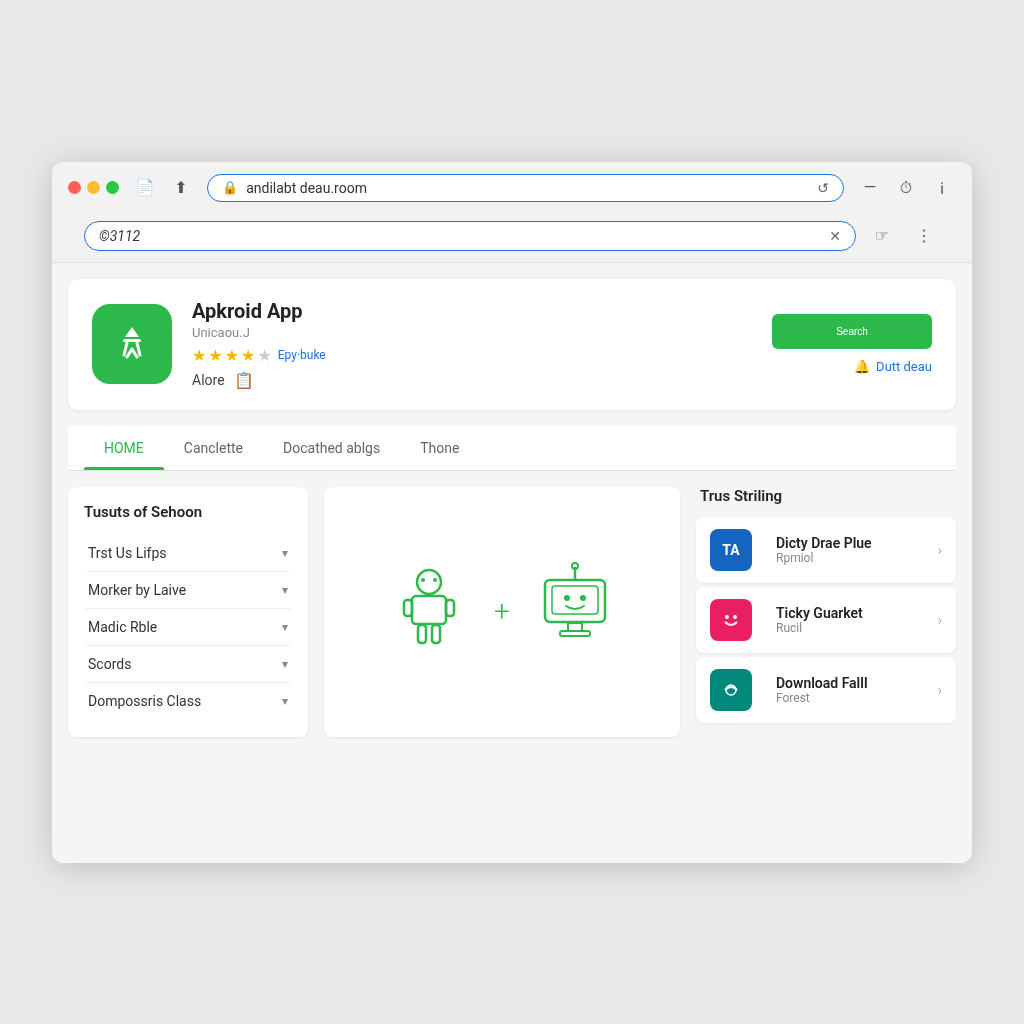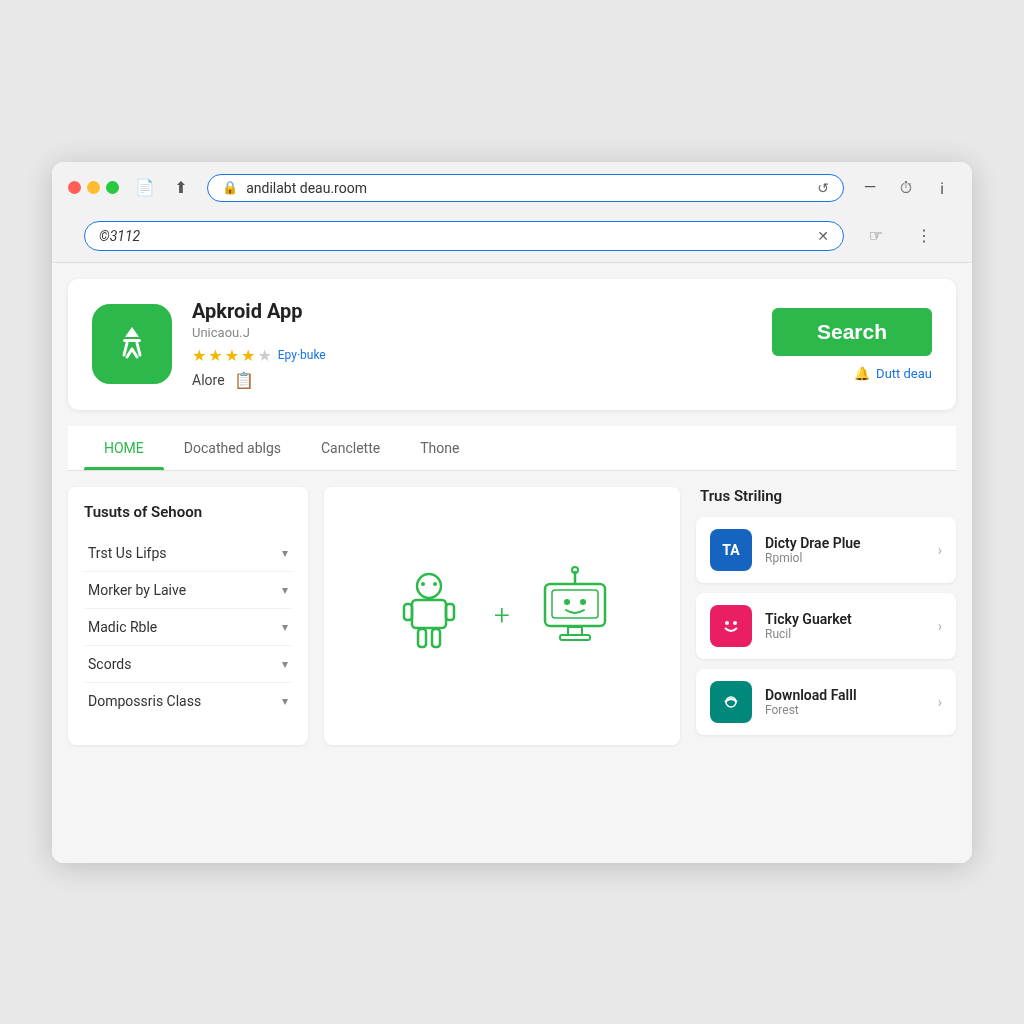--- a/index.html
+++ b/index.html
@@ -98,21 +98,21 @@
       display: flex;
       gap: 8px;
       align-items: center;
       color: #555;
     }
 
     
     .search-bar-row {
       display: flex;
       align-items: center;
-      gap: 16px;
+      gap: 10px;
       padding: 8px 16px 10px;
     }
 
     .search-input-wrap {
       flex: 1;
       background: #fff;
       border: 1.5px solid #1a73e8;
       border-radius: 20px;
       padding: 6px 14px;
       display: flex;
@@ -239,22 +239,22 @@
       gap: 10px;
       flex-shrink: 0;
     }
 
     .search-button {
       background: #2db84b;
       color: #fff;
       border: none;
       border-radius: 6px;
       padding: 12px 40px;
-      font-size: 21px;
-      font-weight: 700;
+      font-size: 10px;
+      font-weight: 400;
       cursor: pointer;
       min-width: 160px;
     }
 
     .dutt-link {
       display: flex;
       align-items: center;
       gap: 6px;
       color: #1a73e8;
       font-size: 13px;
@@ -368,24 +368,24 @@
       font-weight: 600;
       color: #222;
       margin-bottom: 12px;
       padding-left: 4px;
     }
 
     .right-item {
       background: #fff;
       border-radius: 8px;
       padding: 12px 14px;
-      margin-bottom: 10px;
-      display: flex;
-      align-items: center;
-      gap: 13px;
+      margin-bottom: 4px;
+      display: flex;
+      align-items: center;
+      gap: 24px;
       cursor: pointer;
       box-shadow: 0 1px 3px rgba(0,0,0,0.07);
     }
 
     .right-item-icon {
       width: 42px;
       height: 42px;
       border-radius: 8px;
       overflow: hidden;
       flex-shrink: 0;
@@ -487,24 +487,24 @@
           <span>Dutt deau</span>
         </div>
       </div>
     </div>
 
     <div class="tabs-row">
       <div class="tab-item active">
         <span>HOME</span>
       </div>
       <div class="tab-item">
+        <span>Canclette</span>
+      </div>
+      <div class="tab-item">
         <span>Docathed ablgs</span>
-      </div>
-      <div class="tab-item">
-        <span>Canclette</span>
       </div>
       <div class="tab-item">
         <span>Thone</span>
       </div>
     </div>
 
     <div class="main-grid">
 
       <div class="left-sidebar">
         <div class="sidebar-title">Tusuts of Sehoon</div>

